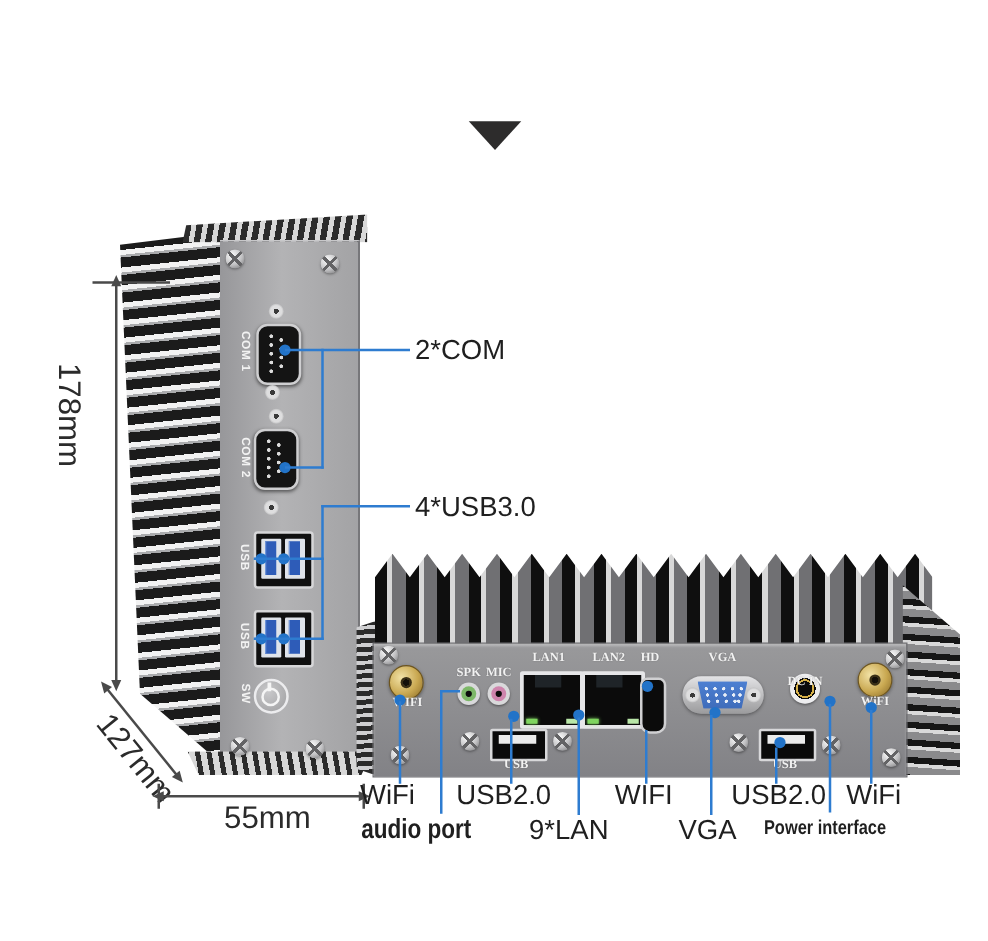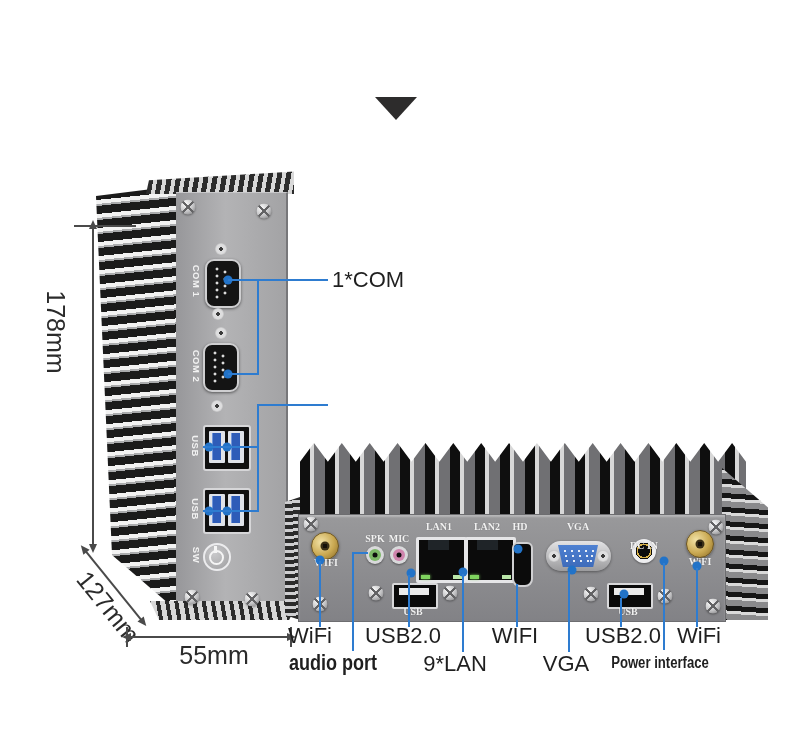--- a/index.html
+++ b/index.html
@@ -140,30 +140,31 @@
     <div class="arrL"></div>
       <div class="arrR"></div>
   </div>
   <div class="lbl" style="left:214px;top:655px;font-size:25px;color:#2b2b2b;transform:translate(-50%,-50%);">55mm</div>
 
   <div class="dot" style="left:228px;top:280px;"></div>
   <div class="dot" style="left:228px;top:374px;"></div>
   <div class="ln" style="left:228px;top:279px;width:100px;height:2px;"></div>
   <div class="ln" style="left:257px;top:279px;width:2px;height:96px;"></div>
   <div class="ln" style="left:228px;top:373px;width:31px;height:2px;"></div>
-  <div class="lbl" style="left:332px;top:267px;font-size:22px;">1*COM</div>
+  <div class="lbl" style="left:332px;top:267px;font-size:22px;">2*COM</div>
 
   <div class="dot" style="left:209px;top:447px;"></div>
   <div class="dot" style="left:227px;top:447px;"></div>
   <div class="dot" style="left:209px;top:511px;"></div>
   <div class="dot" style="left:227px;top:511px;"></div>
   <div class="ln" style="left:203px;top:446px;width:56px;height:2px;"></div>
   <div class="ln" style="left:203px;top:510px;width:56px;height:2px;"></div>
   <div class="ln" style="left:257px;top:404px;width:2px;height:108px;"></div>
   <div class="ln" style="left:257px;top:404px;width:71px;height:2px;"></div>
+  <div class="lbl" style="left:332px;top:393px;font-size:22px;">4*USB3.0</div>
 
   <div class="a" style="left:300px;top:443px;width:446px;height:72px;
               background:repeating-linear-gradient(90deg,#0f0f0f 0 10px,#d8d8d8 10px 14px,#707073 14px 25px);
               clip-path:polygon(0% 26%,3.125% 0%,6.25% 26%,9.375% 0%,12.5% 26%,15.625% 0%,18.75% 26%,21.875% 0%,25% 26%,28.125% 0%,31.25% 26%,34.375% 0%,37.5% 26%,40.625% 0%,43.75% 26%,46.875% 0%,50% 26%,53.125% 0%,56.25% 26%,59.375% 0%,62.5% 26%,65.625% 0%,68.75% 26%,71.875% 0%,75% 26%,78.125% 0%,81.25% 26%,84.375% 0%,87.5% 26%,90.625% 0%,93.75% 26%,96.875% 0%,100% 26%,100% 100%,0% 100%);"></div>
   <div class="a" style="left:285px;top:497px;width:15px;height:123px;
               background:repeating-linear-gradient(176deg,#2b2b2b 0 4px,#cfcfd1 4px 7px);
               clip-path:polygon(0 4%,100% 0,100% 100%,0 96%);"></div>
   <div class="a" style="left:722px;top:468px;width:46px;height:152px;
               background:repeating-linear-gradient(184deg,#161616 0 5px,#d9d9d9 5px 8px,#8a8a8c 8px 14px);
               clip-path:polygon(0 0,100% 26%,100% 100%,0 100%);"></div>

